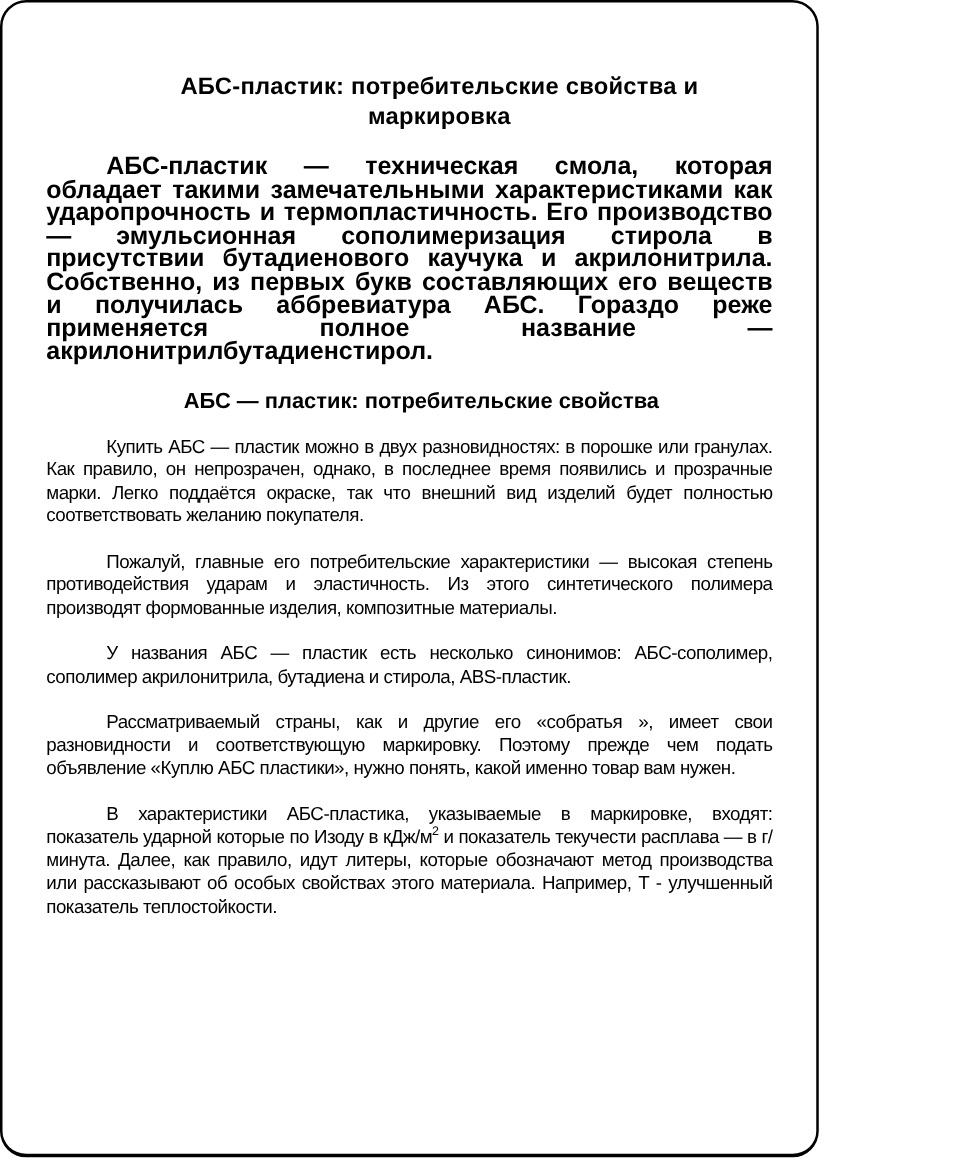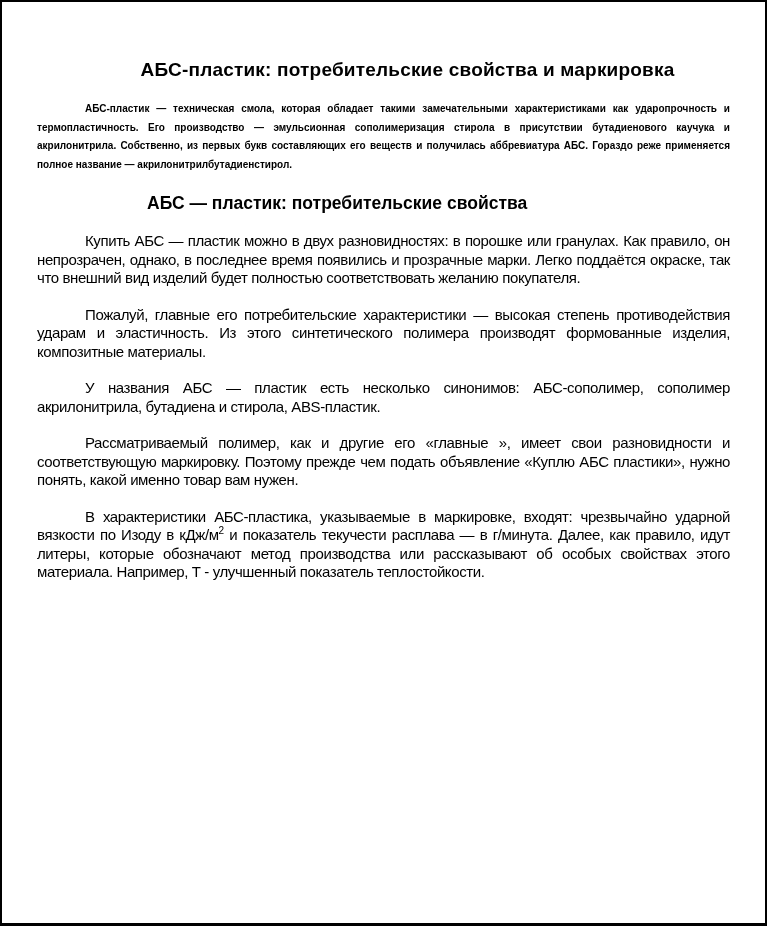--- a/index.html
+++ b/index.html
@@ -1,42 +1,43 @@
 <!DOCTYPE html>
 <html><head>
 <meta charset="utf-8">
 <style>
   html, body { margin: 0; padding: 0; background: #ffffff; }
   body { width: 767px; height: 926px; overflow: hidden; }
   .page {
     position: relative;
-    width: 767px; height: 926px;
+    width: 655px; height: 926px;
     box-sizing: border-box;
     border-top: 2px solid #000;
     border-left: 2px solid #000;
     border-right: 2px solid #000;
     border-bottom: 3px solid #000;
     background: #fff;
     font-family: "Liberation Sans", sans-serif;
     color: #000;
+    border-radius: 21px;
   }
   .content {
     position: absolute;
     left: 35px; right: 35px; top: 56px;
   }
   .title {
     font-size: 19px; font-weight: bold;
     text-align: center;
     margin: 0 0 18px 0;
     padding-left: 48px;
     letter-spacing: 0.2px;
     line-height: 24px;
   }
   .lead {
-    font-size: 10px; font-weight: bold;
+    font-size: 20px; font-weight: bold;
     text-align: justify;
     text-indent: 48px;
     line-height: 18.5px;
     margin: 0 0 18px 0;
   }
   h2 {
     font-size: 17.5px; font-weight: bold;
     text-align: left;
     margin: 0 0 18px 0;
     line-height: 22px;
@@ -59,16 +60,16 @@
 <div class="page">
   <div class="content">
     <div class="title">АБС-пластик: потребительские свойства и маркировка</div>
     <p class="lead">АБС-пластик — техническая смола, которая обладает такими замечательными характеристиками как ударопрочность и термопластичность. Его производство — эмульсионная сополимеризация стирола в присутствии бутадиенового каучука и акрилонитрила. Собственно, из первых букв составляющих его веществ и получилась аббревиатура АБС. Гораздо реже применяется полное название — акрилонитрилбутадиенстирол.</p>
 
     <h2 class="h-cons">АБС — пластик: потребительские свойства</h2>
     <p class="body">Купить АБС — пластик можно в двух разновидностях: в порошке или гранулах. Как правило, он непрозрачен, однако, в последнее время появились и прозрачные марки. Легко поддаётся окраске, так что внешний вид изделий будет полностью соответствовать желанию покупателя.</p>
     <p class="body">Пожалуй, главные его потребительские характеристики — высокая степень противодействия ударам и эластичность. Из этого синтетического полимера производят формованные изделия, композитные материалы.</p>
     <p class="body">У названия АБС — пластик есть несколько синонимов: АБС-сополимер, сополимер акрилонитрила, бутадиена и стирола, ABS-пластик.</p>
 
-    <p class="body">Рассматриваемый полимер, как и другие его «главные », имеет свои разновидности и соответствующую маркировку. Поэтому прежде чем подать объявление «Куплю АБС пластики», нужно понять, какой именно товар вам нужен.</p>
-    <p class="body"><span>В характеристики АБС-пластика, указываемые в маркировке, входят: чрезвычайно ударной вязкости по Изоду в кДж/м</span><sup>2</sup><span> и показатель текучести расплава — в г/минута. Далее, как правило, идут литеры, которые обозначают метод производства или рассказывают об особых свойствах этого материала. Например, Т - улучшенный показатель теплостойкости.</span></p>
+    <p class="body">Рассматриваемый страны, как и другие его «собратья », имеет свои разновидности и соответствующую маркировку. Поэтому прежде чем подать объявление «Куплю АБС пластики», нужно понять, какой именно товар вам нужен.</p>
+    <p class="body"><span>В характеристики АБС-пластика, указываемые в маркировке, входят: показатель ударной которые по Изоду в кДж/м</span><sup>2</sup><span> и показатель текучести расплава — в г/минута. Далее, как правило, идут литеры, которые обозначают метод производства или рассказывают об особых свойствах этого материала. Например, Т - улучшенный показатель теплостойкости.</span></p>
   </div>
 </div>
 
 </body></html>

